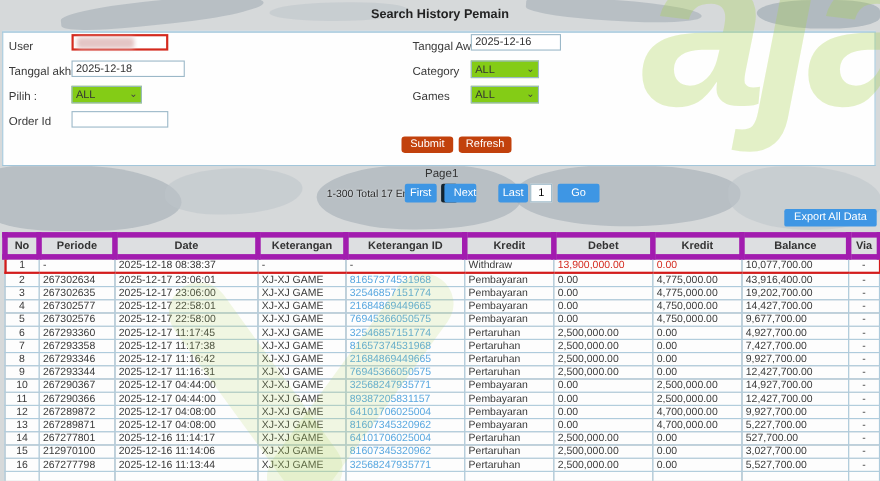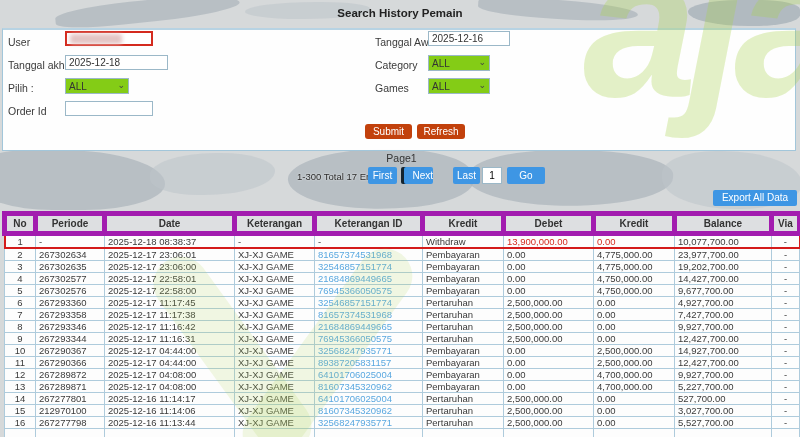--- a/index.html
+++ b/index.html
@@ -171,21 +171,21 @@
         </tr>
         <tr>
           <td class="c">2</td>
           <td>267302634</td>
           <td>2025-12-17 23:06:01</td>
           <td>XJ-XJ GAME</td>
           <td class="link">81657374531968</td>
           <td>Pembayaran</td>
           <td>0.00</td>
           <td>4,775,000.00</td>
-          <td>23,977,700.00</td>
+          <td>43,916,400.00</td>
           <td class="c">-</td>
         </tr>
         <tr>
           <td class="c">3</td>
           <td>267302635</td>
           <td>2025-12-17 23:06:00</td>
           <td>XJ-XJ GAME</td>
           <td class="link">32546857151774</td>
           <td>Pembayaran</td>
           <td>0.00</td>

